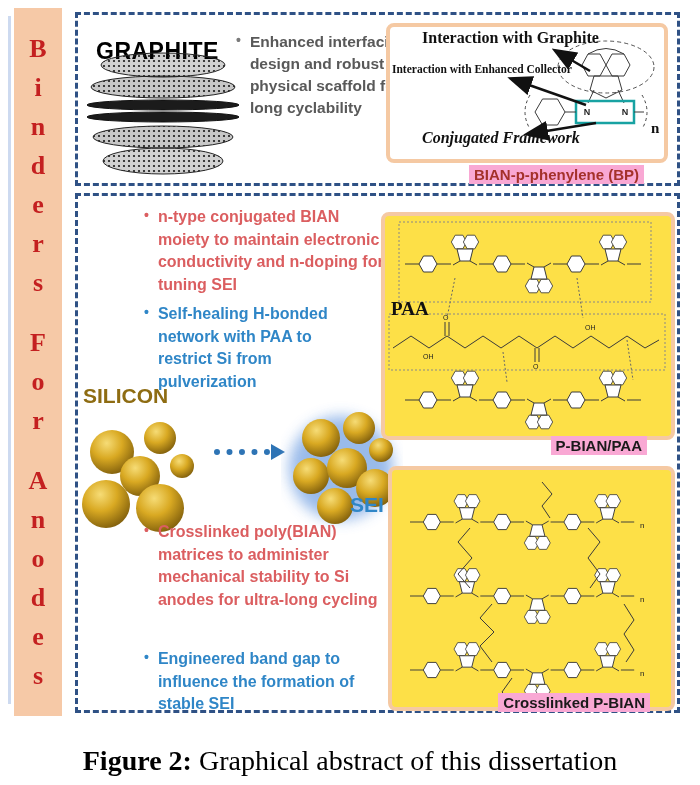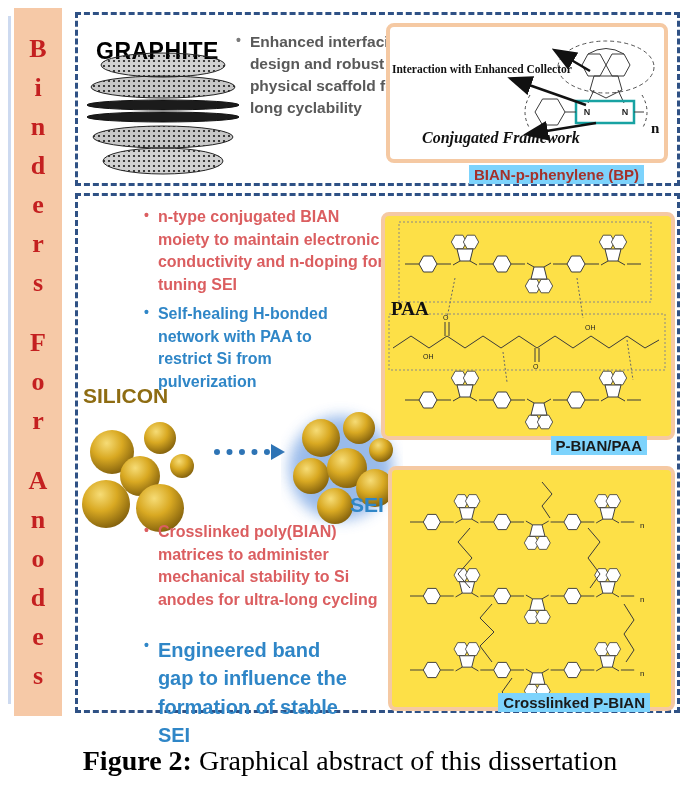--- a/index.html
+++ b/index.html
@@ -30,33 +30,33 @@
   .bullet-gray::before { color:#7a7a7a; }
 
   .bp-box { position:absolute; left:308px; top:8px; width:282px; height:140px; background:#fff;
             border:4px solid #F5C9A3; border-radius:8px; }
   .bp-anno { position:absolute; font-family:"Liberation Serif", serif; font-weight:bold; color:#111; white-space:nowrap; }
   .anno-graphite { left:32px; top:2px; font-size:16px; }
   .anno-collector { left:2px; top:36px; font-size:11.5px; }
   .anno-framework { left:32px; top:102px; font-size:16px;font-style:italic; }
   .bp-struct { position:absolute; left:0; top:0; }
 
-  .yellow-label { position:absolute; background:#7dd3fc; font-weight:bold; font-size:15px;
+  .yellow-label { position:absolute; background:#f9a8d4; font-weight:bold; font-size:15px;
                   padding:1px 5px; color:#1a1a1a; white-space:nowrap; }
   .bp-label { right:33px; top:150px; color:#A4312A; }
   .paa-label { right:30px; top:240px; }
   .xlink-label { right:27px; top:497px; }
 
   
   .b-red { color:#DB5E60; }
   .b-blue { color:#2F86C7; }
   .bullet-1 { position:absolute; left:66px; top:10px;  width:240px; font-size:16px; }
   .bullet-2 { position:absolute; left:66px; top:107px; width:205px; font-size:16px; }
   .bullet-3 { position:absolute; left:66px; top:325px; width:240px; font-size:16px; }
-  .bullet-4 { position:absolute; left:66px; top:440px; width:212px; font-size:20px; }
+  .bullet-4 { position:absolute; left:66px; top:452px; width:212px; font-size:16px; }
 
   .silicon-label { position:absolute; left:5px; top:188px; font-size:21px; font-weight:bold; color:#8E6C12; }
   .spheres-left  { position:absolute; left:0px;  top:208px; }
   .spheres-right { position:absolute; left:203px; top:200px; }
   .sei-label { position:absolute; left:272px; top:297px; font-size:21px; font-weight:bold; color:#2F86C7; }
   .dot-arrow { position:absolute; left:136px; top:253px; width:56px; height:0;
                border-top:6px dotted #2E74B5; }
   .dot-arrow::after { content:""; position:absolute; right:-15px; top:-11px; width:0; height:0;
                border-left:14px solid #2E74B5; border-top:8px solid transparent; border-bottom:8px solid transparent; }
 
@@ -186,20 +186,21 @@
         <polygon points="145,85 152.5,72 167.5,72 175,85 167.5,98 152.5,98" class="struct-stroke"></polygon>
         <line x1="175" y1="85" x2="186" y2="85" class="struct-stroke"></line>
         <line x1="244" y1="85" x2="254" y2="85" class="struct-stroke"></line>
         <path d="M140,68 Q130,85 140,102" fill="none" stroke="#444" stroke-dasharray="3 3"></path>
         <path d="M252,68 Q262,85 252,102" fill="none" stroke="#444" stroke-dasharray="3 3"></path>
         <text x="261" y="106" font-family="Liberation Serif, serif" font-size="15" font-weight="bold" fill="#111">n</text>
         <line x1="200" y1="44" x2="166" y2="24" stroke="#111" stroke-width="2.5" marker-end="url(#ah)"></line>
         <line x1="196" y1="78" x2="122" y2="52" stroke="#111" stroke-width="2.5" marker-end="url(#ah)"></line>
         <line x1="206" y1="96" x2="138" y2="107" stroke="#111" stroke-width="2.5" marker-end="url(#ah)"></line>
       </svg>
+      <div class="bp-anno anno-graphite">Interaction with Graphite</div>
       <div class="bp-anno anno-collector">Interaction with Enhanced Collector</div>
       <div class="bp-anno anno-framework">Conjugated Framework</div>
     </div>
     <div class="yellow-label bp-label">BIAN-p-phenylene (BP)</div>
   </div>
 
   <div class="panel panel-bottom">
 
     <div class="bullet bullet-1 b-red">
       <span>n-type conjugated BIAN moiety to maintain electronic conductivity and n-doping for tuning SEI</span>

